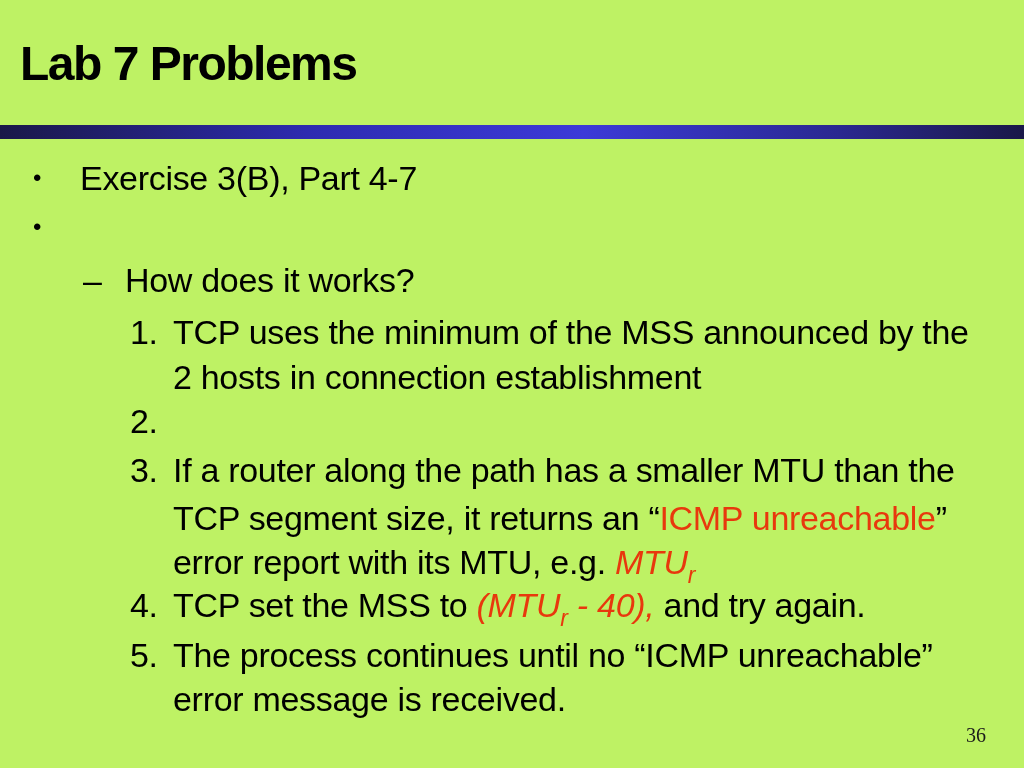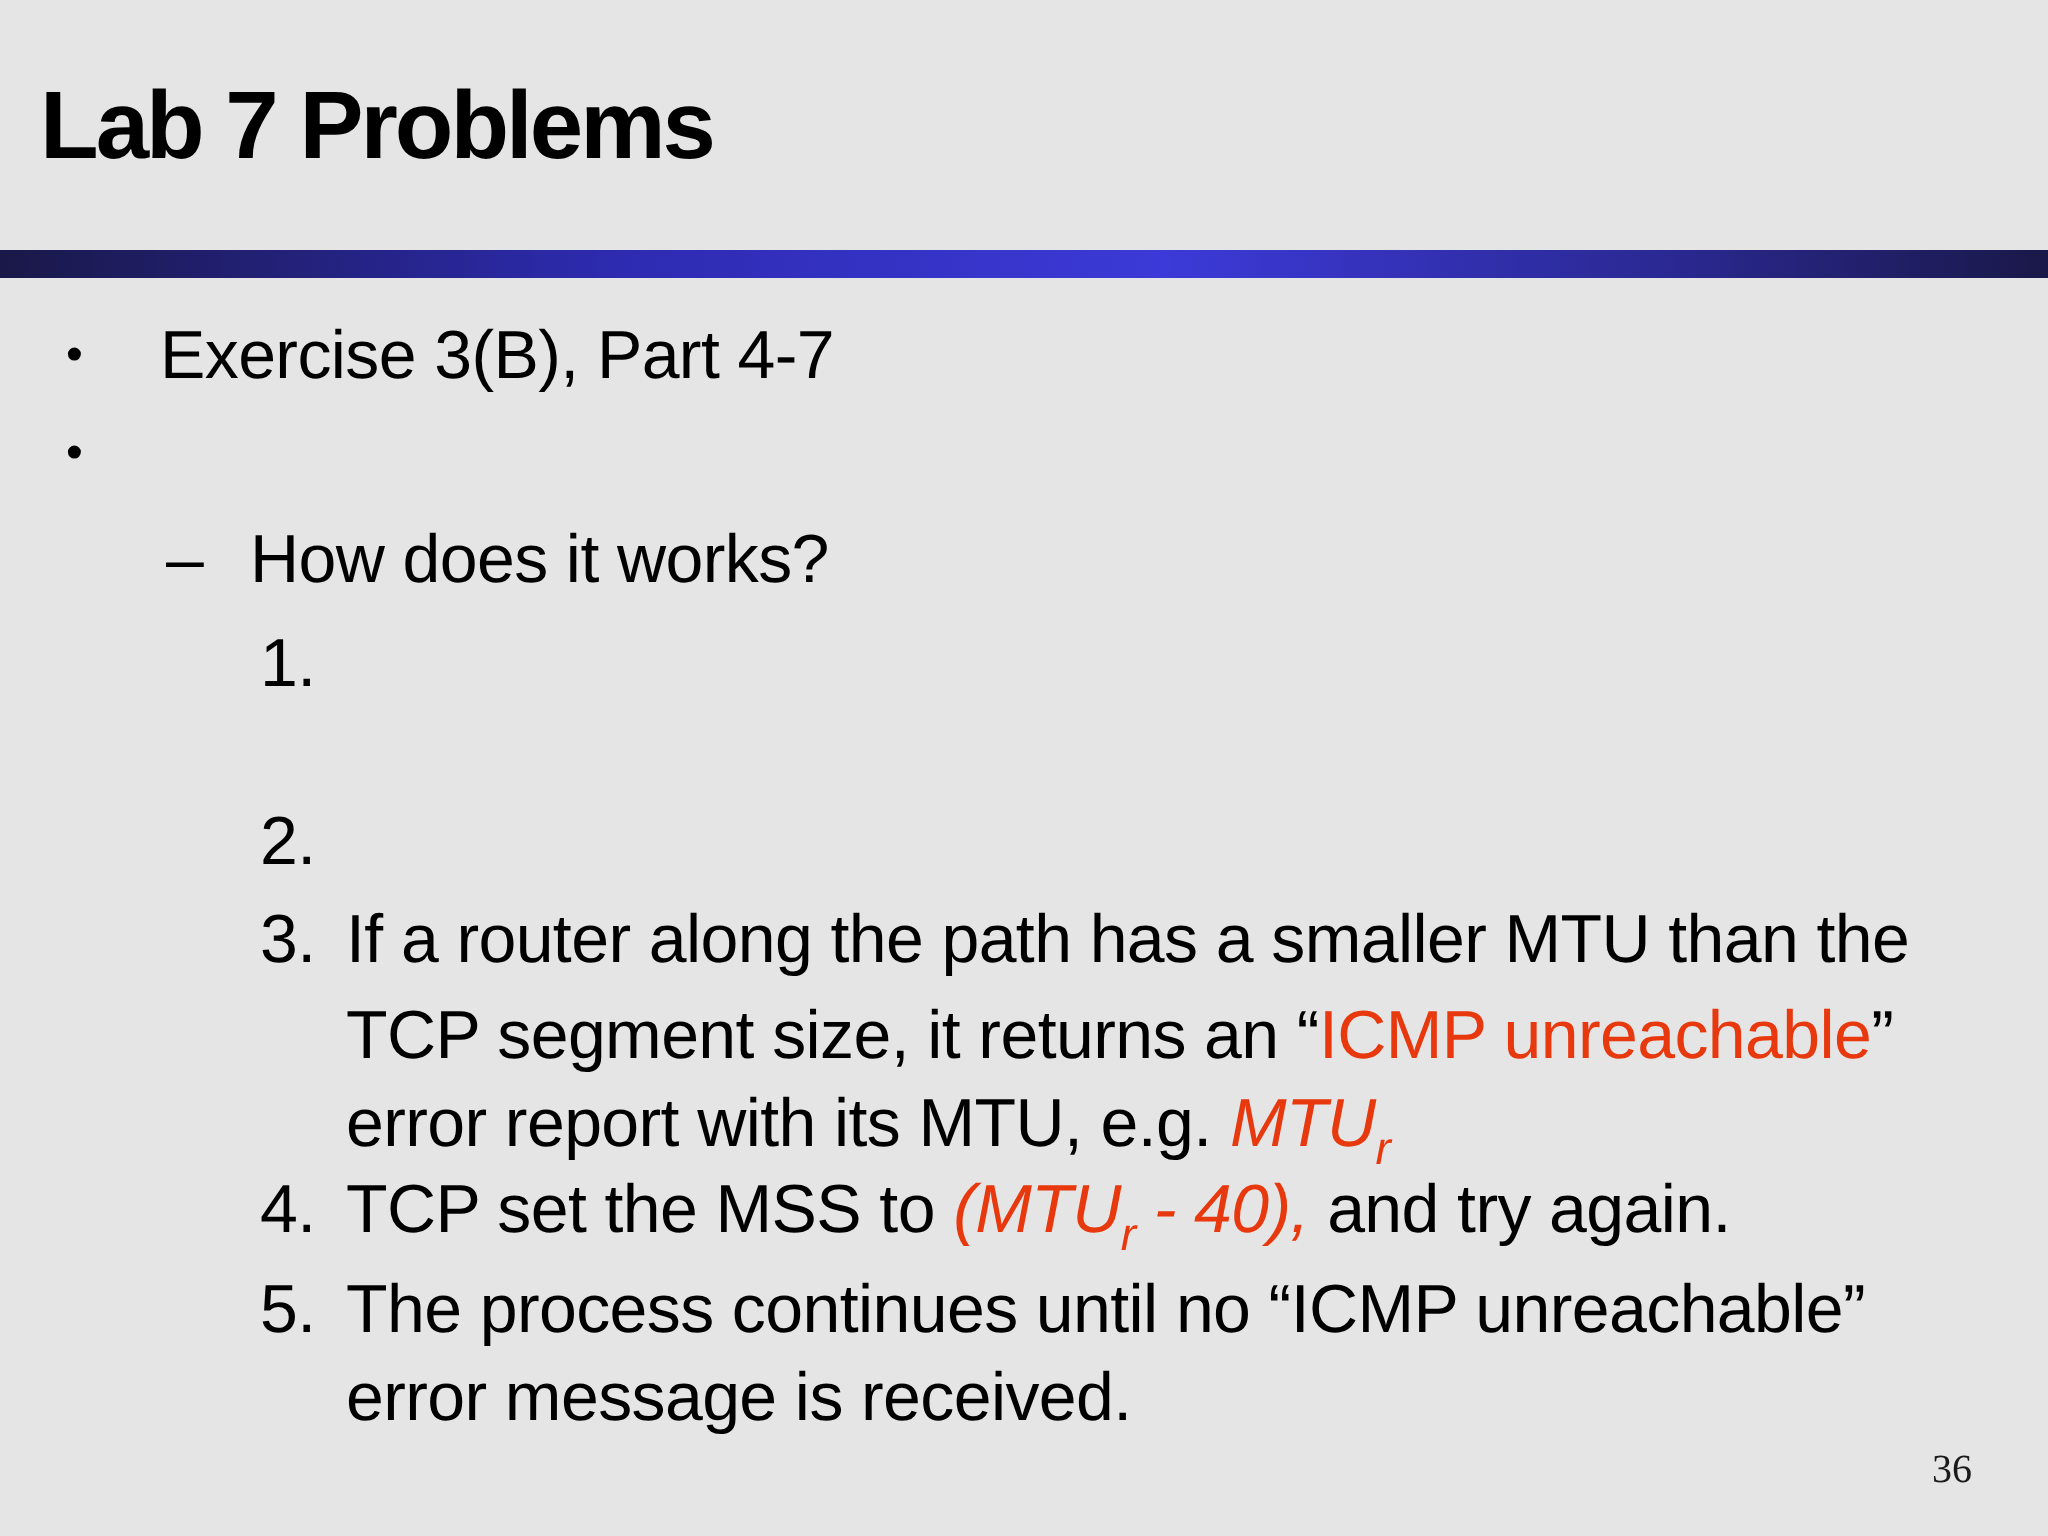--- a/index.html
+++ b/index.html
@@ -4,21 +4,21 @@
 <style>
   html, body {
     margin: 0;
     padding: 0;
     background: #ffffff;
   }
   .slide {
     position: relative;
     width: 1024px;
     height: 768px;
-    background: #e5e5e5;
+    background: #bef264;
     overflow: hidden;
     font-family: "Liberation Sans", sans-serif;
     color: #000000;
   }
   .slide-title {
     position: absolute;
     left: 20px;
     top: 40px;
     font-size: 48px;
     font-weight: bold;
@@ -89,20 +89,24 @@
       </div>
       <div class="line" style="top: 203px;">
         <span class="marker" style="left: 33px; font-size: 24px;">•</span>
       </div>
       <div class="line" style="top: 256px;">
         <span class="marker" style="left: 83px; font-size: 34px;">–</span>
         <span class="linetext" style="left: 125px;"><span>How does it works?</span></span>
       </div>
       <div class="line" style="top: 308px;">
         <span class="marker" style="left: 130px; font-size: 34px;">1.</span>
+        <span class="linetext" style="left: 173px;"><span>TCP uses the minimum of the MSS announced by the</span></span>
+      </div>
+      <div class="line" style="top: 353px;">
+        <span class="linetext" style="left: 173px;"><span>2 hosts in connection establishment</span></span>
       </div>
       <div class="line" style="top: 397px;">
         <span class="marker" style="left: 130px; font-size: 34px;">2.</span>
       </div>
       <div class="line" style="top: 446px;">
         <span class="marker" style="left: 130px; font-size: 34px;">3.</span>
         <span class="linetext" style="left: 173px;"><span>If a router along the path has a smaller MTU than the</span></span>
       </div>
       <div class="line" style="top: 538px;">
         <span class="linetext" style="left: 173px;"><span>error report with its MTU, e.g. </span><span class="seg-red-italic">MTU</span><span class="seg-red-italic seg-sub">r</span></span>

